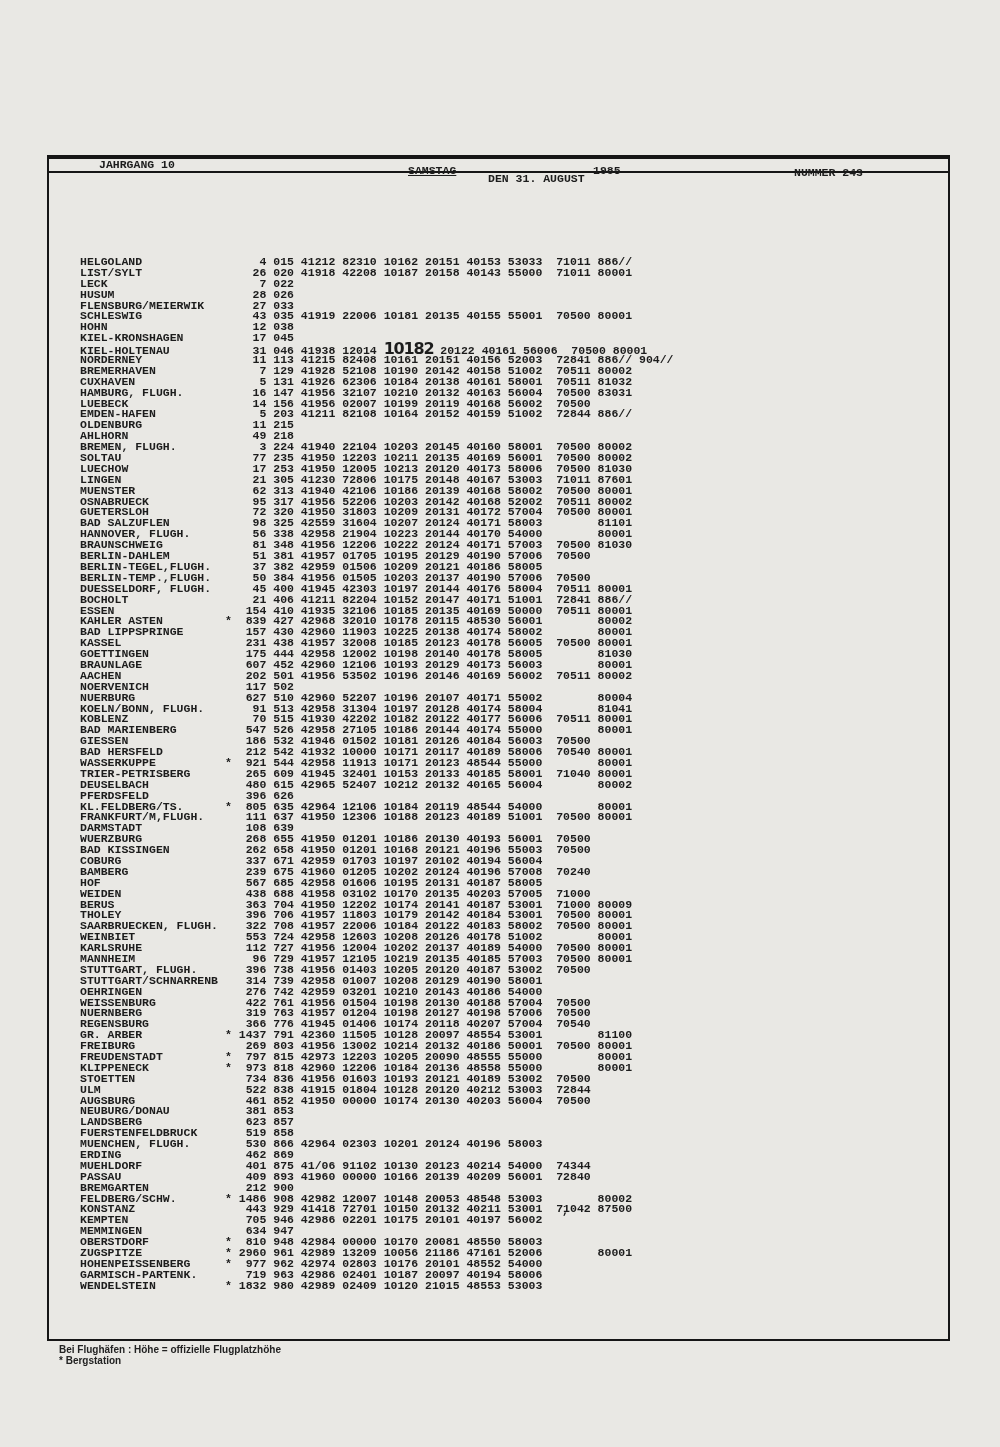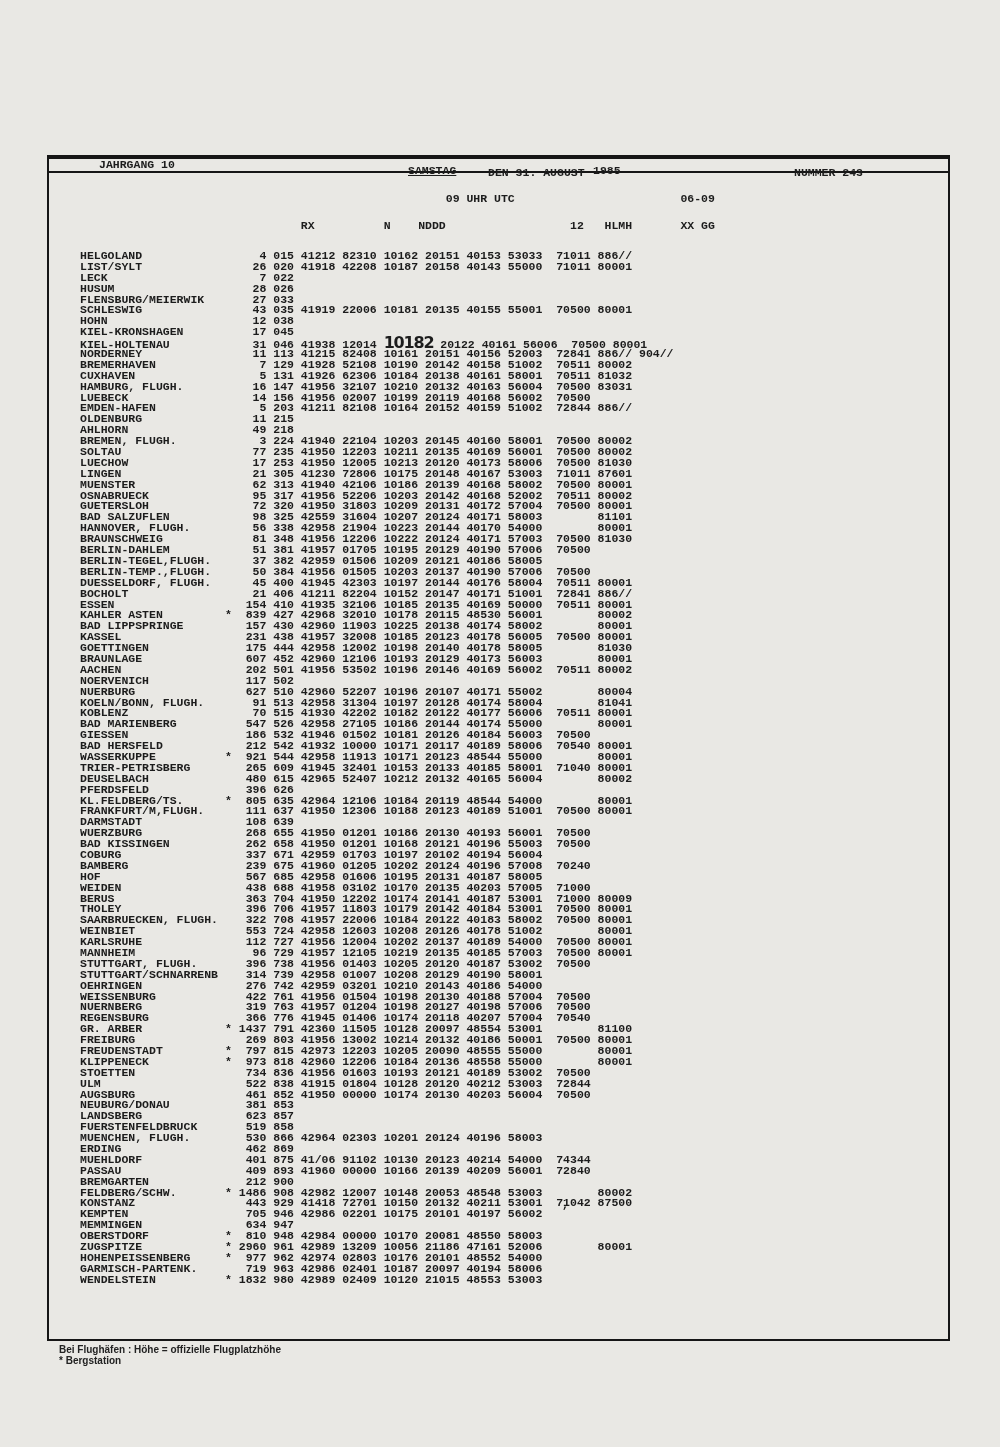--- a/index.html
+++ b/index.html
@@ -24,21 +24,21 @@
   .mono{
     position:absolute;
     font:700 11.5px/10.9px "Liberation Mono", monospace;
     white-space:pre;
     letter-spacing:0;
   }
   .masthead span{position:absolute;top:0;white-space:pre;}
   
   .tbl{position:absolute;left:80px;top:247px;}
   .grp{margin-top:0;}
-  .grp:first-child{margin-top:4px;}
+  .grp:first-child{margin-top:10px;}
   .row{height:10.9px;}
   .hand{
     font-family:"DejaVu Sans", sans-serif;
     font-weight:700;font-size:16px;letter-spacing:-1.2px;
   }
   .sq{display:inline-block;width:0;overflow:visible;position:relative;left:-1px;top:2px;}
   .footnotes{
     position:absolute;left:52px;top:1344px;
     font:700 10px/11px "Liberation Sans", sans-serif;
     color:#222;
@@ -50,27 +50,25 @@
 <body>
 
 <div class="page">
 
   <div class="frame"></div>
   <div class="hrule"></div>
 
   <div class="mono masthead" style="left:0;top:160px;width:1000px;height:14px;">
     <span style="left:80px;margin-left:19px;">JAHRGANG 10</span>
     <span style="left:408px;top:6px;text-decoration:underline;">SAMSTAG</span>
-    <span style="left:488px;top:8px;">DEN 31. AUGUST</span>
+    <span style="left:488px;top:14px;">DEN 31. AUGUST</span>
     <span style="left:593px;top:6px;">1985</span>
     <span style="left:794px;top:8px;">NUMMER 243</span>
   </div>
 
-  <div class="mono" id="metaLine" style="left:80px;top:194px;">                                                     09 UHR UTC                        06-09</div>
-  <div class="mono" id="colLine2" style="left:80px;top:221px;">                                RX          N    NDDD                  12   HLMH       XX GG</div>
 
   <div class="mono tbl" id="tbl"><div class="grp"><div class="row">HELGOLAND                 4 015 41212 82310 10162 20151 40153 53033  71011 886//</div><div class="row">LIST/SYLT                26 020 41918 42208 10187 20158 40143 55000  71011 80001</div><div class="row">LECK                      7 022</div><div class="row">HUSUM                    28 026</div><div class="row">FLENSBURG/MEIERWIK       27 033</div><div class="row">SCHLESWIG                43 035 41919 22006 10181 20135 40155 55001  70500 80001</div><div class="row">HOHN                     12 038</div><div class="row">KIEL-KRONSHAGEN          17 045</div><div class="row">KIEL-HOLTENAU            31 046 41938 12014 <span class="hand">10182</span> 20122 40161 56006  70500 80001</div></div><div class="grp"><div class="row">NORDERNEY                11 113 41215 82408 10161 20151 40156 52003  72841 886// 904//</div><div class="row">BREMERHAVEN               7 129 41928 52108 10190 20142 40158 51002  70511 80002</div><div class="row">CUXHAVEN                  5 131 41926 62306 10184 20138 40161 58001  70511 81032</div><div class="row">HAMBURG, FLUGH.          16 147 41956 32107 10210 20132 40163 56004  70500 83031</div><div class="row">LUEBECK                  14 156 41956 02007 10199 20119 40168 56002  70500</div></div><div class="grp"><div class="row">EMDEN-HAFEN               5 203 41211 82108 10164 20152 40159 51002  72844 886//</div><div class="row">OLDENBURG                11 215</div><div class="row">AHLHORN                  49 218</div><div class="row">BREMEN, FLUGH.            3 224 41940 22104 10203 20145 40160 58001  70500 80002</div><div class="row">SOLTAU                   77 235 41950 12203 10211 20135 40169 56001  70500 80002</div><div class="row">LUECHOW                  17 253 41950 12005 10213 20120 40173 58006  70500 81030</div></div><div class="grp"><div class="row">LINGEN                   21 305 41230 72806 10175 20148 40167 53003  71011 87601</div><div class="row">MUENSTER                 62 313 41940 42106 10186 20139 40168 58002  70500 80001</div><div class="row">OSNABRUECK               95 317 41956 52206 10203 20142 40168 52002  70511 80002</div><div class="row">GUETERSLOH               72 320 41950 31803 10209 20131 40172 57004  70500 80001</div><div class="row">BAD SALZUFLEN            98 325 42559 31604 10207 20124 40171 58003        81101</div><div class="row">HANNOVER, FLUGH.         56 338 42958 21904 10223 20144 40170 54000        80001</div><div class="row">BRAUNSCHWEIG             81 348 41956 12206 10222 20124 40171 57003  70500 81030</div><div class="row">BERLIN-DAHLEM            51 381 41957 01705 10195 20129 40190 57006  70500</div><div class="row">BERLIN-TEGEL,FLUGH.      37 382 42959 01506 10209 20121 40186 58005</div><div class="row">BERLIN-TEMP.,FLUGH.      50 384 41956 01505 10203 20137 40190 57006  70500</div></div><div class="grp"><div class="row">DUESSELDORF, FLUGH.      45 400 41945 42303 10197 20144 40176 58004  70511 80001</div><div class="row">BOCHOLT                  21 406 41211 82204 10152 20147 40171 51001  72841 886//</div><div class="row">ESSEN                   154 410 41935 32106 10185 20135 40169 50000  70511 80001</div><div class="row">KAHLER ASTEN         *  839 427 42968 32010 10178 20115 48530 56001        80002</div><div class="row">BAD LIPPSPRINGE         157 430 42960 11903 10225 20138 40174 58002        80001</div><div class="row">KASSEL                  231 438 41957 32008 10185 20123 40178 56005  70500 80001</div><div class="row">GOETTINGEN              175 444 42958 12002 10198 20140 40178 58005        81030</div><div class="row">BRAUNLAGE               607 452 42960 12106 10193 20129 40173 56003        80001</div></div><div class="grp"><div class="row">AACHEN                  202 501 41956 53502 10196 20146 40169 56002  70511 80002</div><div class="row">NOERVENICH              117 502</div><div class="row">NUERBURG                627 510 42960 52207 10196 20107 40171 55002        80004</div><div class="row">KOELN/BONN, FLUGH.       91 513 42958 31304 10197 20128 40174 58004        81041</div><div class="row">KOBLENZ                  70 515 41930 42202 10182 20122 40177 56006  70511 80001</div><div class="row">BAD MARIENBERG          547 526 42958 27105 10186 20144 40174 55000        80001</div><div class="row">GIESSEN                 186 532 41946 01502 10181 20126 40184 56003  70500</div><div class="row">BAD HERSFELD            212 542 41932 10000 10171 20117 40189 58006  70540 80001</div><div class="row">WASSERKUPPE          *  921 544 42958 11913 10171 20123 48544 55000        80001</div></div><div class="grp"><div class="row">TRIER-PETRISBERG        265 609 41945 32401 10153 20133 40185 58001  71040 80001</div><div class="row">DEUSELBACH              480 615 42965 52407 10212 20132 40165 56004        80002</div><div class="row">PFERDSFELD              396 626</div><div class="row">KL.FELDBERG/TS.      *  805 635 42964 12106 10184 20119 48544 54000        80001</div><div class="row">FRANKFURT/M,FLUGH.      111 637 41950 12306 10188 20123 40189 51001  70500 80001</div><div class="row">DARMSTADT               108 639</div><div class="row">WUERZBURG               268 655 41950 01201 10186 20130 40193 56001  70500</div><div class="row">BAD KISSINGEN           262 658 41950 01201 10168 20121 40196 55003  70500</div><div class="row">COBURG                  337 671 42959 01703 10197 20102 40194 56004</div><div class="row">BAMBERG                 239 675 41960 01205 10202 20124 40196 57008  70240</div><div class="row">HOF                     567 685 42958 01606 10195 20131 40187 58005</div><div class="row">WEIDEN                  438 688 41958 03102 10170 20135 40203 57005  71000</div></div><div class="grp"><div class="row">BERUS                   363 704 41950 12202 10174 20141 40187 53001  71000 80009</div><div class="row">THOLEY                  396 706 41957 11803 10179 20142 40184 53001  70500 80001</div><div class="row">SAARBRUECKEN, FLUGH.    322 708 41957 22006 10184 20122 40183 58002  70500 80001</div><div class="row">WEINBIET                553 724 42958 12603 10208 20126 40178 51002        80001</div><div class="row">KARLSRUHE               112 727 41956 12004 10202 20137 40189 54000  70500 80001</div><div class="row">MANNHEIM                 96 729 41957 12105 10219 20135 40185 57003  70500 80001</div><div class="row">STUTTGART, FLUGH.       396 738 41956 01403 10205 20120 40187 53002  70500</div><div class="row">STUTTGART/SCHNARRENB    314 739 42958 01007 10208 20129 40190 58001</div><div class="row">OEHRINGEN               276 742 42959 03201 10210 20143 40186 54000</div></div><div class="grp"><div class="row">WEISSENBURG             422 761 41956 01504 10198 20130 40188 57004  70500</div><div class="row">NUERNBERG               319 763 41957 01204 10198 20127 40198 57006  70500</div><div class="row">REGENSBURG              366 776 41945 01406 10174 20118 40207 57004  70540</div><div class="row">GR. ARBER            * 1437 791 42360 11505 10128 20097 48554 53001        81100</div></div><div class="grp"><div class="row">FREIBURG                269 803 41956 13002 10214 20132 40186 50001  70500 80001</div><div class="row">FREUDENSTADT         *  797 815 42973 12203 10205 20090 48555 55000        80001</div><div class="row">KLIPPENECK           *  973 818 42960 12206 10184 20136 48558 55000        80001</div><div class="row">STOETTEN                734 836 41956 01603 10193 20121 40189 53002  70500</div><div class="row">ULM                     522 838 41915 01804 10128 20120 40212 53003  72844</div><div class="row">AUGSBURG                461 852 41950 00000 10174 20130 40203 56004  70500</div><div class="row">NEUBURG/DONAU           381 853</div><div class="row">LANDSBERG               623 857</div><div class="row">FUERSTENFELDBRUCK       519 858</div><div class="row">MUENCHEN, FLUGH.        530 866 42964 02303 10201 20124 40196 58003</div><div class="row">ERDING                  462 869</div><div class="row">MUEHLDORF               401 875 41/06 91102 10130 20123 40214 54000  74344</div><div class="row">PASSAU                  409 893 41960 00000 10166 20139 40209 56001  72840</div><div class="row">BREMGARTEN              212 900</div><div class="row">FELDBERG/SCHW.       * 1486 908 42982 12007 10148 20053 48548 53003        80002</div><div class="row">KONSTANZ                443 929 41418 72701 10150 20132 40211 53001  7<span class="sq">,</span>1042 87500</div><div class="row">KEMPTEN                 705 946 42986 02201 10175 20101 40197 56002</div><div class="row">MEMMINGEN               634 947</div><div class="row">OBERSTDORF           *  810 948 42984 00000 10170 20081 48550 58003</div><div class="row">ZUGSPITZE            * 2960 961 42989 13209 10056 21186 47161 52006        80001</div><div class="row">HOHENPEISSENBERG     *  977 962 42974 02803 10176 20101 48552 54000</div><div class="row">GARMISCH-PARTENK.       719 963 42986 02401 10187 20097 40194 58006</div><div class="row">WENDELSTEIN          * 1832 980 42989 02409 10120 21015 48553 53003</div></div></div>
 
   <div class="footnotes">
     <div>Bei Flughäfen : Höhe = offizielle Flugplatzhöhe</div>
     <div>* Bergstation</div>
   </div>
 
 </div>
 

